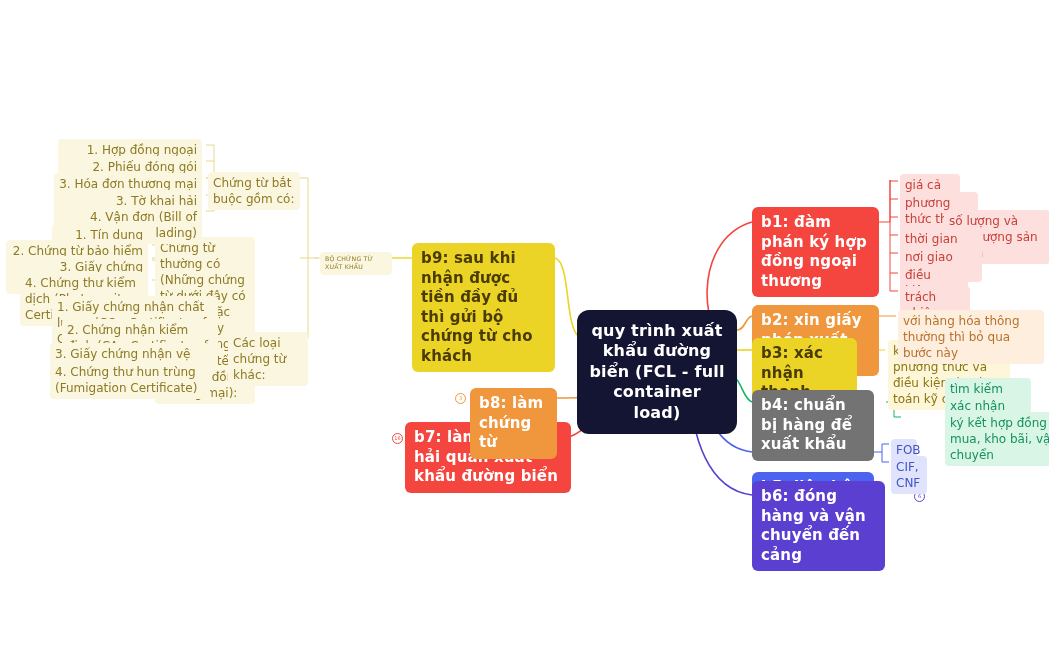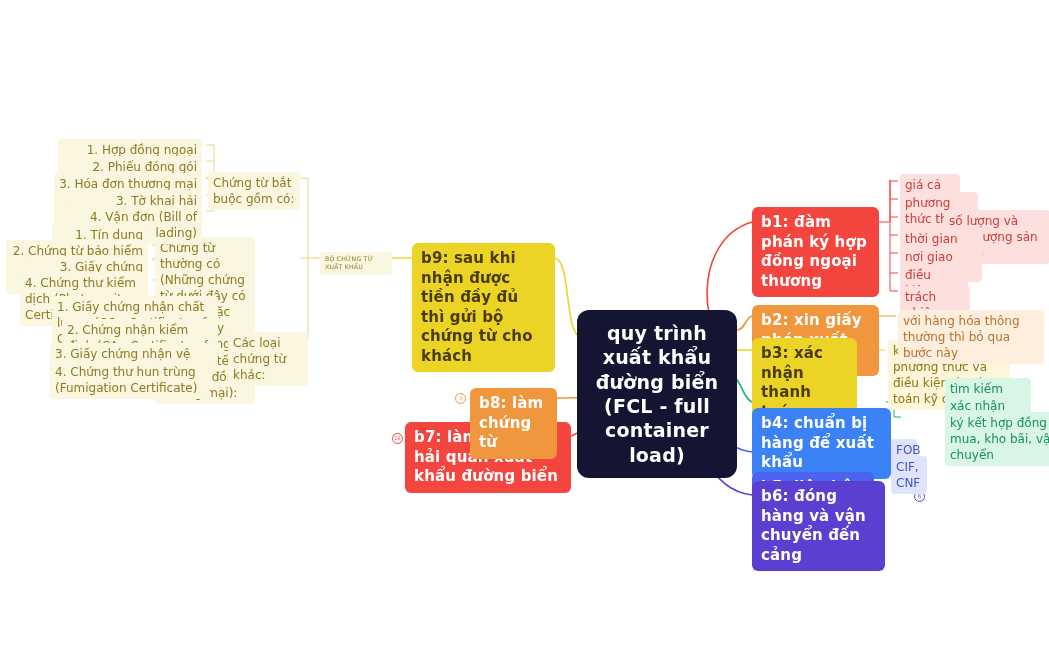--- a/index.html
+++ b/index.html
@@ -6,31 +6,31 @@
   body{width:1049px;height:650px;position:relative;overflow:hidden;
        font-family:"DejaVu Sans","Liberation Sans",sans-serif;}
   #canvas{position:absolute;inset:0;width:1049px;height:650px;}
   svg.links{position:absolute;left:0;top:0;width:1049px;height:650px;overflow:visible;}
   .node{position:absolute;box-sizing:border-box;}
 
   
   .central{
     background:#141433;color:#ffffff;border-radius:12px;
     left:577px;top:310px;width:160px;padding:11px 10px;
-    text-align:center;font-size:19px;line-height:1.28;font-weight:600;
+    text-align:center;font-size:16px;line-height:1.28;font-weight:600;
     letter-spacing:.2px;
   }
 
   
   .step{border-radius:6px;color:#ffffff;font-size:15px;font-weight:700;
         padding:6px 9px;line-height:1.3;letter-spacing:.15px;}
   .step.b1{background:#f4453e;left:752px;top:207px;width:127px;}
   .step.b2{background:#f0963c;left:752px;top:305px;width:127px;}
   .step.b3{background:#ecd426;left:752px;top:338px;width:105px;color:#4a3c00;}
-  .step.b4{background:#3b82f6;left:752px;top:408px;width:139px;}
+  .step.b4{background:#737373;left:752px;top:390px;width:122px;}
   .step.b5{background:#4b63ee;left:752px;top:440px;width:122px;margin-top:32px;}
   .step.b6{background:#5b3fd0;left:752px;top:481px;width:133px;}
   .step.b7{background:#f4453e;left:405px;top:422px;width:166px;}
   .step.b8{background:#f0963c;left:470px;top:388px;width:87px;}
   .step.b9{background:#ecd426;left:412px;top:243px;width:143px;color:#4a3c00;}
 
   
   .leaf{border-radius:4px;font-size:12px;line-height:1.34;padding:3px 5px;}
   .leaf.red{background:#fde0de;color:#c8403a;}
   .leaf.orange{background:#fdeede;color:#b9722c;}

